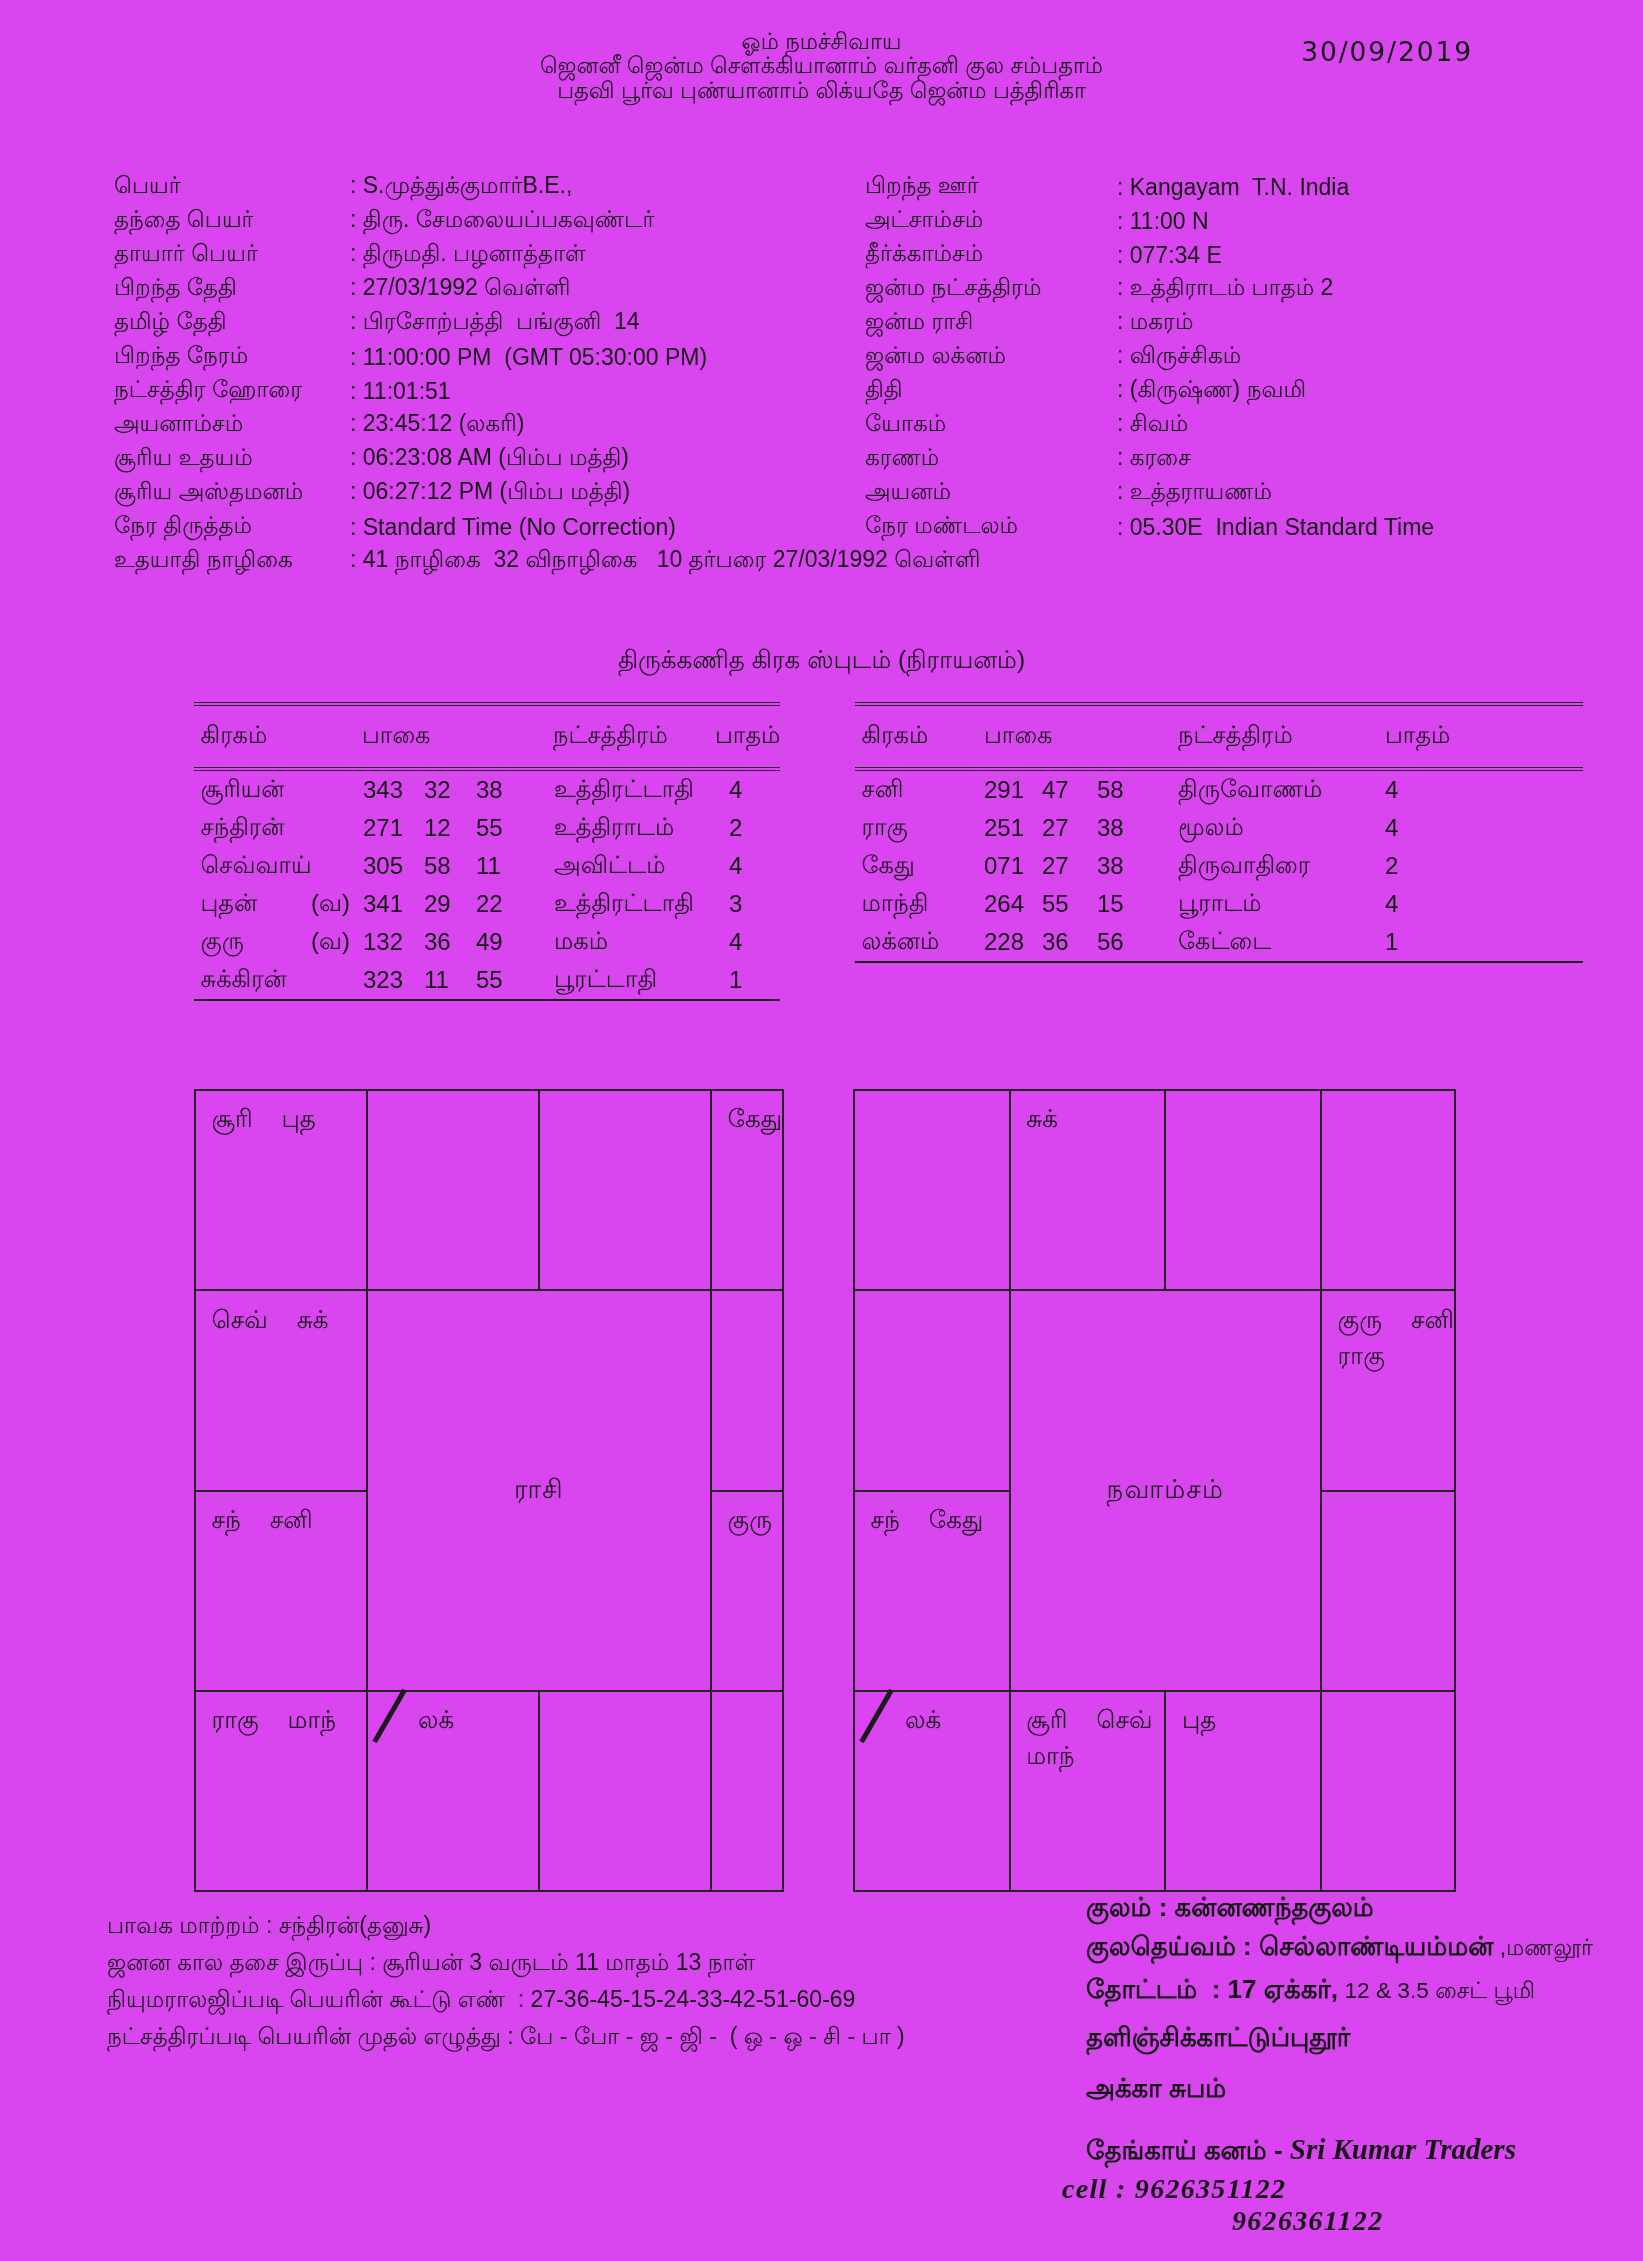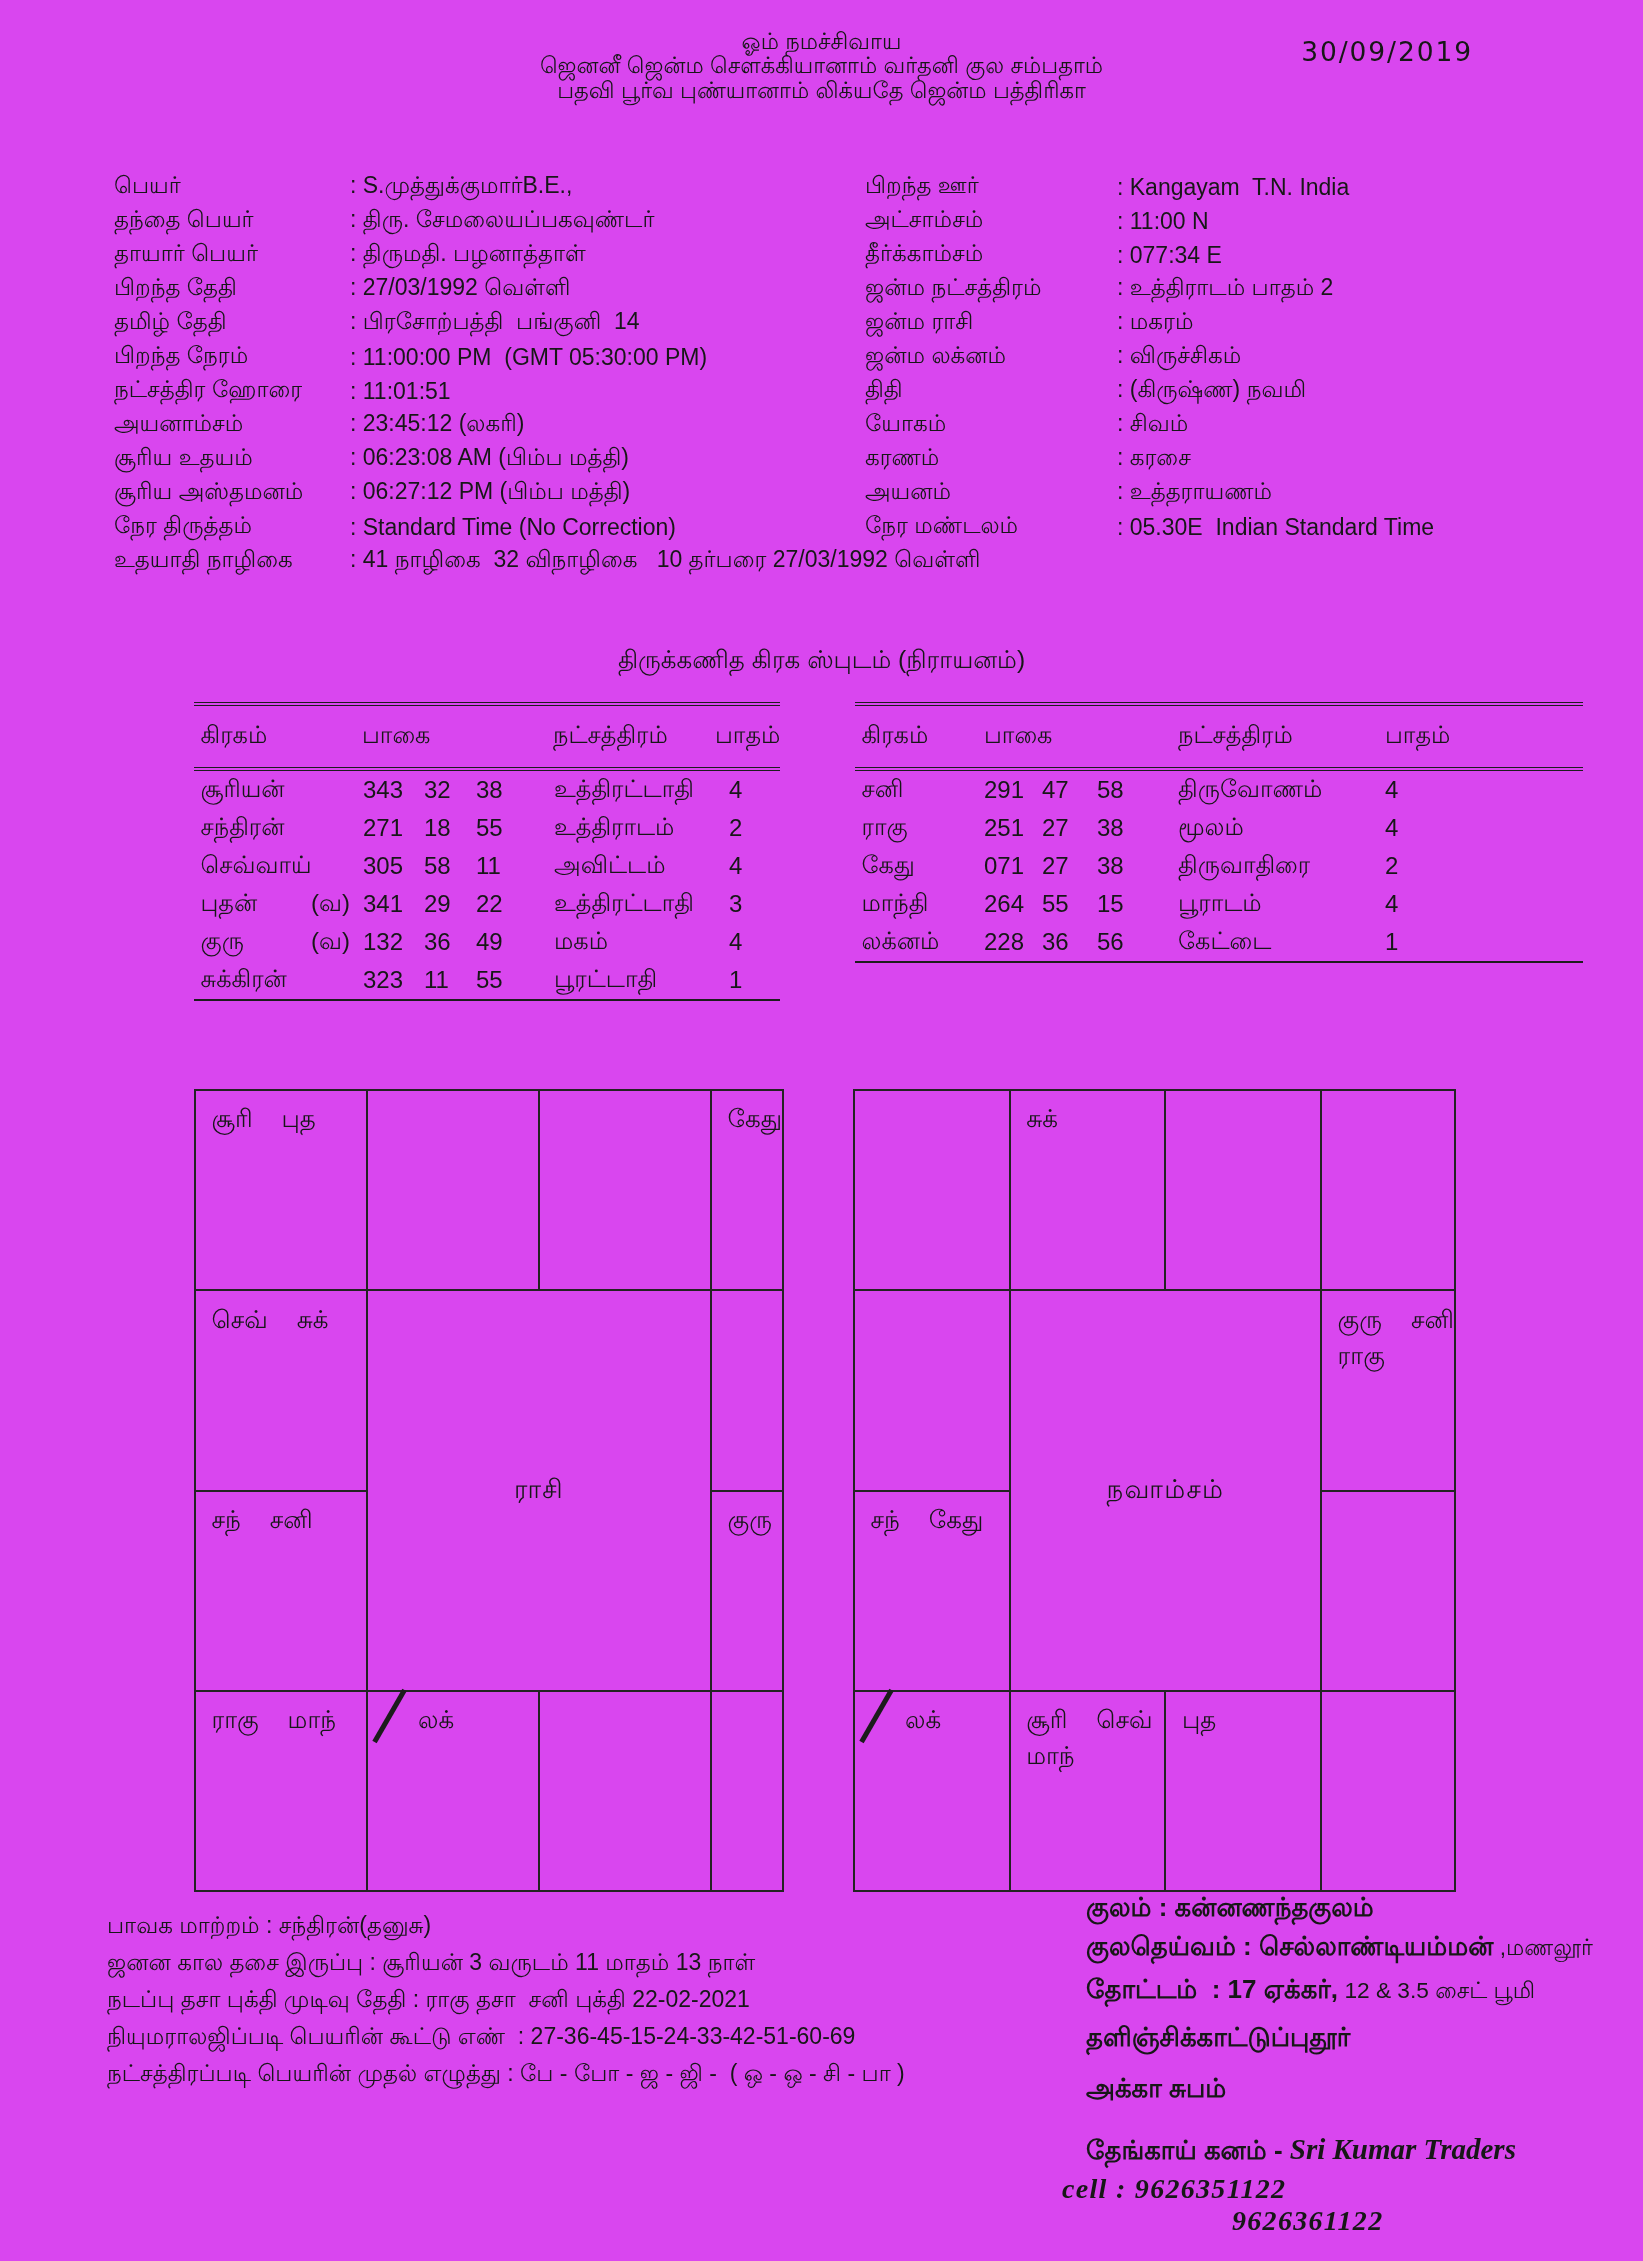--- a/index.html
+++ b/index.html
@@ -210,21 +210,21 @@
           <span class="tc num">343</span>
           <span class="tc num">32</span>
           <span class="tc num">38</span>
           <span class="tc star">உத்திரட்டாதி</span>
           <span class="tc pad">4</span>
         </div>
       <div class="trow">
           <span class="tc name">சந்திரன்</span>
           <span class="tc retro"></span>
           <span class="tc num">271</span>
-          <span class="tc num">18</span>
+          <span class="tc num">12</span>
           <span class="tc num">55</span>
           <span class="tc star">உத்திராடம்</span>
           <span class="tc pad">2</span>
         </div>
       <div class="trow">
           <span class="tc name">செவ்வாய்</span>
           <span class="tc retro"></span>
           <span class="tc num">305</span>
           <span class="tc num">58</span>
           <span class="tc num">11</span>
@@ -407,21 +407,20 @@
         <span class="ctext">புத</span>
       </div>
     <div class="cell cl">
         <span class="ctext"></span>
       </div>
   </div>
 
   <div id="footer-left">
     <div class="fline">பாவக மாற்றம் : சந்திரன்(தனுசு)</div>
     <div class="fline">ஜனன கால தசை இருப்பு : சூரியன் 3 வருடம் 11 மாதம் 13 நாள்</div>
-    <div class="fline">நடப்பு தசா புக்தி முடிவு தேதி : ராகு தசா  சனி புக்தி 22-02-2021</div>
     <div class="fline">நியுமராலஜிப்படி பெயரின் கூட்டு எண்  : 27-36-45-15-24-33-42-51-60-69</div>
     <div class="fline">நட்சத்திரப்படி பெயரின் முதல் எழுத்து : பே - போ - ஜ - ஜி -  ( ஒ - ஒ - சி - பா )</div>
   </div>
 
   <div id="footer-right">
     <div class="frline mb8">குலம் : கன்னணந்தகுலம்</div>
     <div class="frline mb14"><span>குலதெய்வம் : செல்லாண்டியம்மன்</span><span class="fr-sub"> ,மணலூர்</span></div>
     <div class="frline mb22"><span>தோட்டம்  : 17 ஏக்கர்,</span><span class="fr-sub"> 12 &amp; 3.5 சைட் பூமி</span></div>
     <div class="frline mb26">தளிஞ்சிக்காட்டுப்புதூர்</div>
     <div class="frline mb40">அக்கா சுபம்</div>

